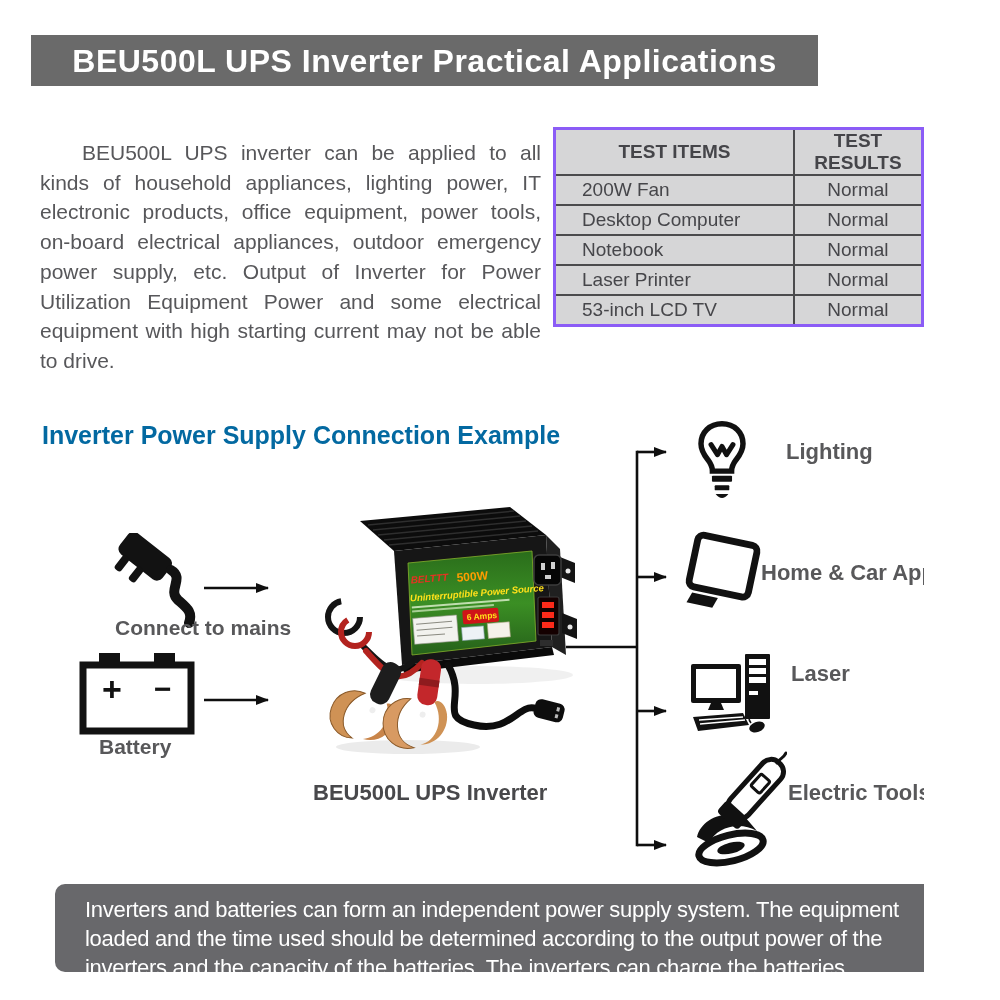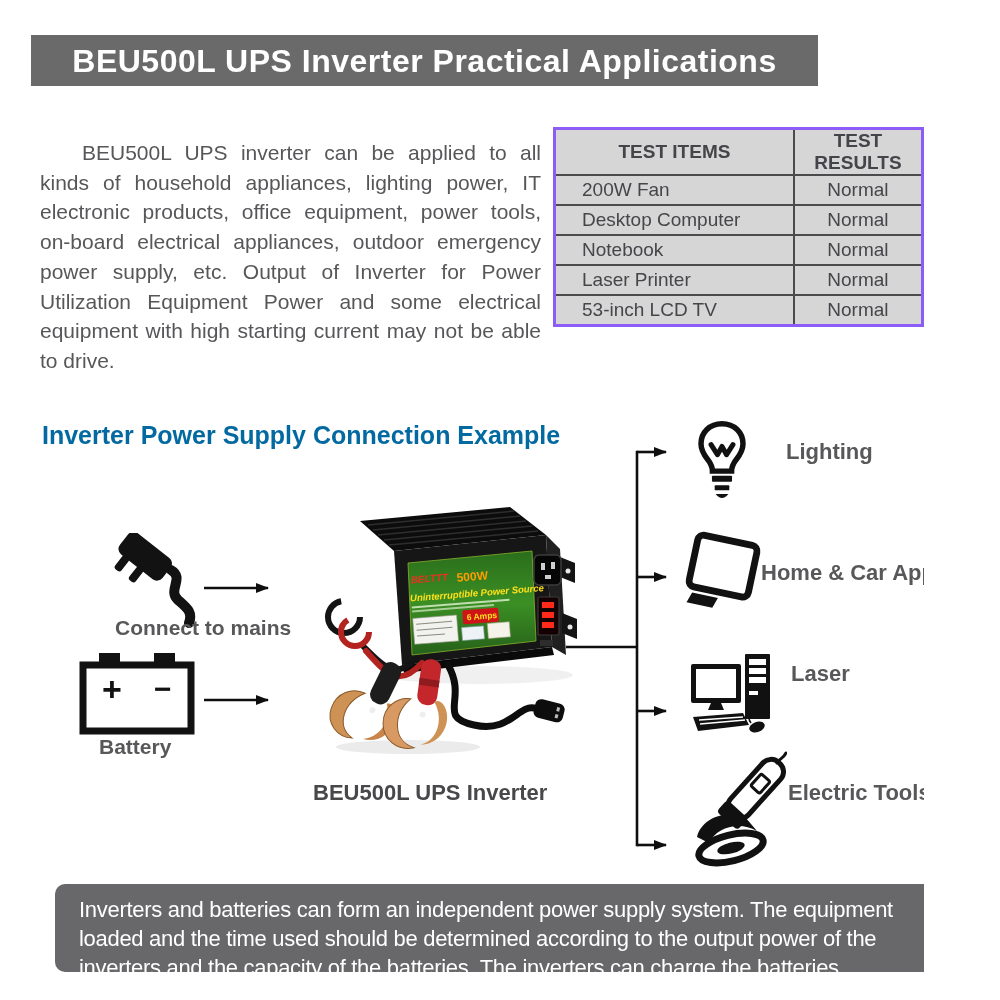--- a/index.html
+++ b/index.html
@@ -36,21 +36,21 @@
   .lbl-load{font-size:22px;}
   .lbl-lighting{left:786px;top:439px;}
   .lbl-home{left:761px;top:560px;}
   .lbl-office{left:791px;top:661px;}
   .lbl-tools{left:788px;top:780px;}
 
   .abs{position:absolute;}
 
   
   .footer-banner{position:absolute;left:55px;top:884px;width:858px;height:66px;background:#68686b;
-    border-radius:10px;padding:11px 24px;color:#fff;font-size:22px;line-height:29px;letter-spacing:-.3px;}
+    border-radius:10px;padding:11px 30px;color:#fff;font-size:22px;line-height:29px;letter-spacing:-.3px;}
 </style>
 </head>
 <body>
 
 <div id="canvas">
 
   <div class="title-banner">BEU500L UPS Inverter Practical Applications</div>
 
   <div class="intro">BEU500L UPS inverter can be applied to all kinds of household appliances, lighting power, IT electronic products, office equipment, power tools, on-board electrical appliances, outdoor emergency power supply, etc. Output of Inverter for Power Utilization Equipment Power and some electrical equipment with high starting current may not be able to drive.</div>
 

